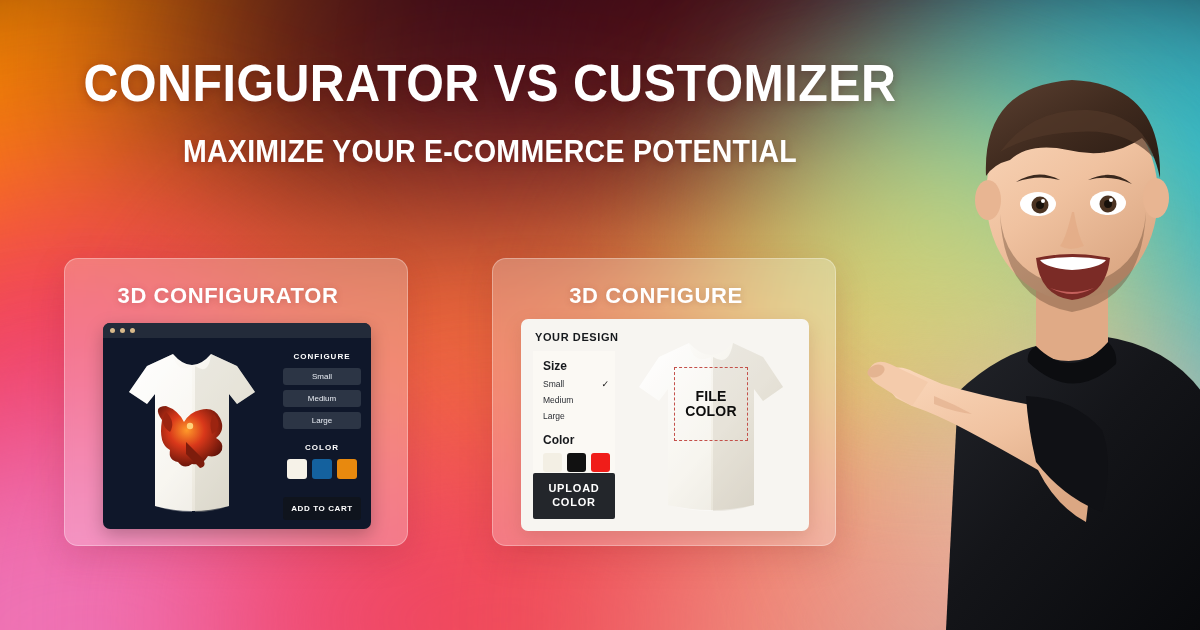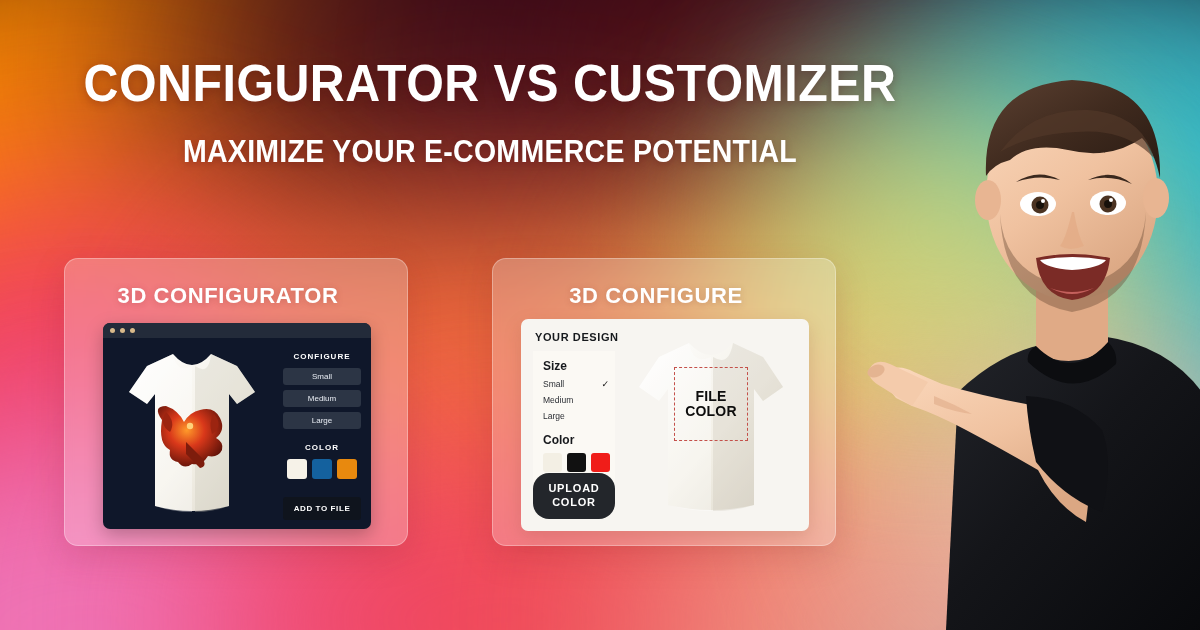--- a/index.html
+++ b/index.html
@@ -163,21 +163,21 @@
   .cz-opt {
     color: #2a2d33; font-size: 8.5px; margin-bottom: 6px;
     display: flex; align-items: center; width: 66px;
   }
   .cz-opt .check { margin-left: auto; font-size: 9px; color: #111; }
   .cz-sw-row { display: flex; gap: 5px; margin-top: 3px; }
   .cz-sw { width: 19px; height: 19px; border-radius: 3px; }
   .upload-btn {
     position: absolute; left: 12px; top: 154px;
     width: 82px; background: #23262b; color: #fff;
-    border-radius: 16px; padding: 9px 4px;
+    border-radius: 2px; padding: 9px 4px;
     text-align: center; font-size: 11px; font-weight: 700;
     letter-spacing: .8px; line-height: 1.25;
   }
   .cz-shirt-wrap { position: absolute; left: 104px; top: 14px; width: 172px; height: 188px; }
   .design-box {
     position: absolute; left: 50%; top: 38%;
     transform: translate(-50%,-50%);
     width: 74px; height: 74px;
     border: 1px dashed #c4504a;
     display: flex; flex-direction: column;
@@ -266,21 +266,21 @@
           <div class="size-btn">Medium</div>
           <div class="size-btn">Large</div>
 
           <div class="panel-label" style="margin-top:14px">COLOR</div>
           <div class="swatch-row">
             <span class="swatch" style="background:#f6f2e8"></span>
             <span class="swatch" style="background:#14619e"></span>
             <span class="swatch" style="background:#e8890e"></span>
           </div>
 
-          <div class="cart-btn">ADD TO FILE</div>
+          <div class="cart-btn">ADD TO CART</div>
         </div>
       </div>
     </div>
   </div>
 
   <div class="glass-card" id="card-right">
     <div class="card-title">3D CONFIGURE</div>
 
     <div id="app-light">
       <div class="cz-title">YOUR DESIGN</div>

